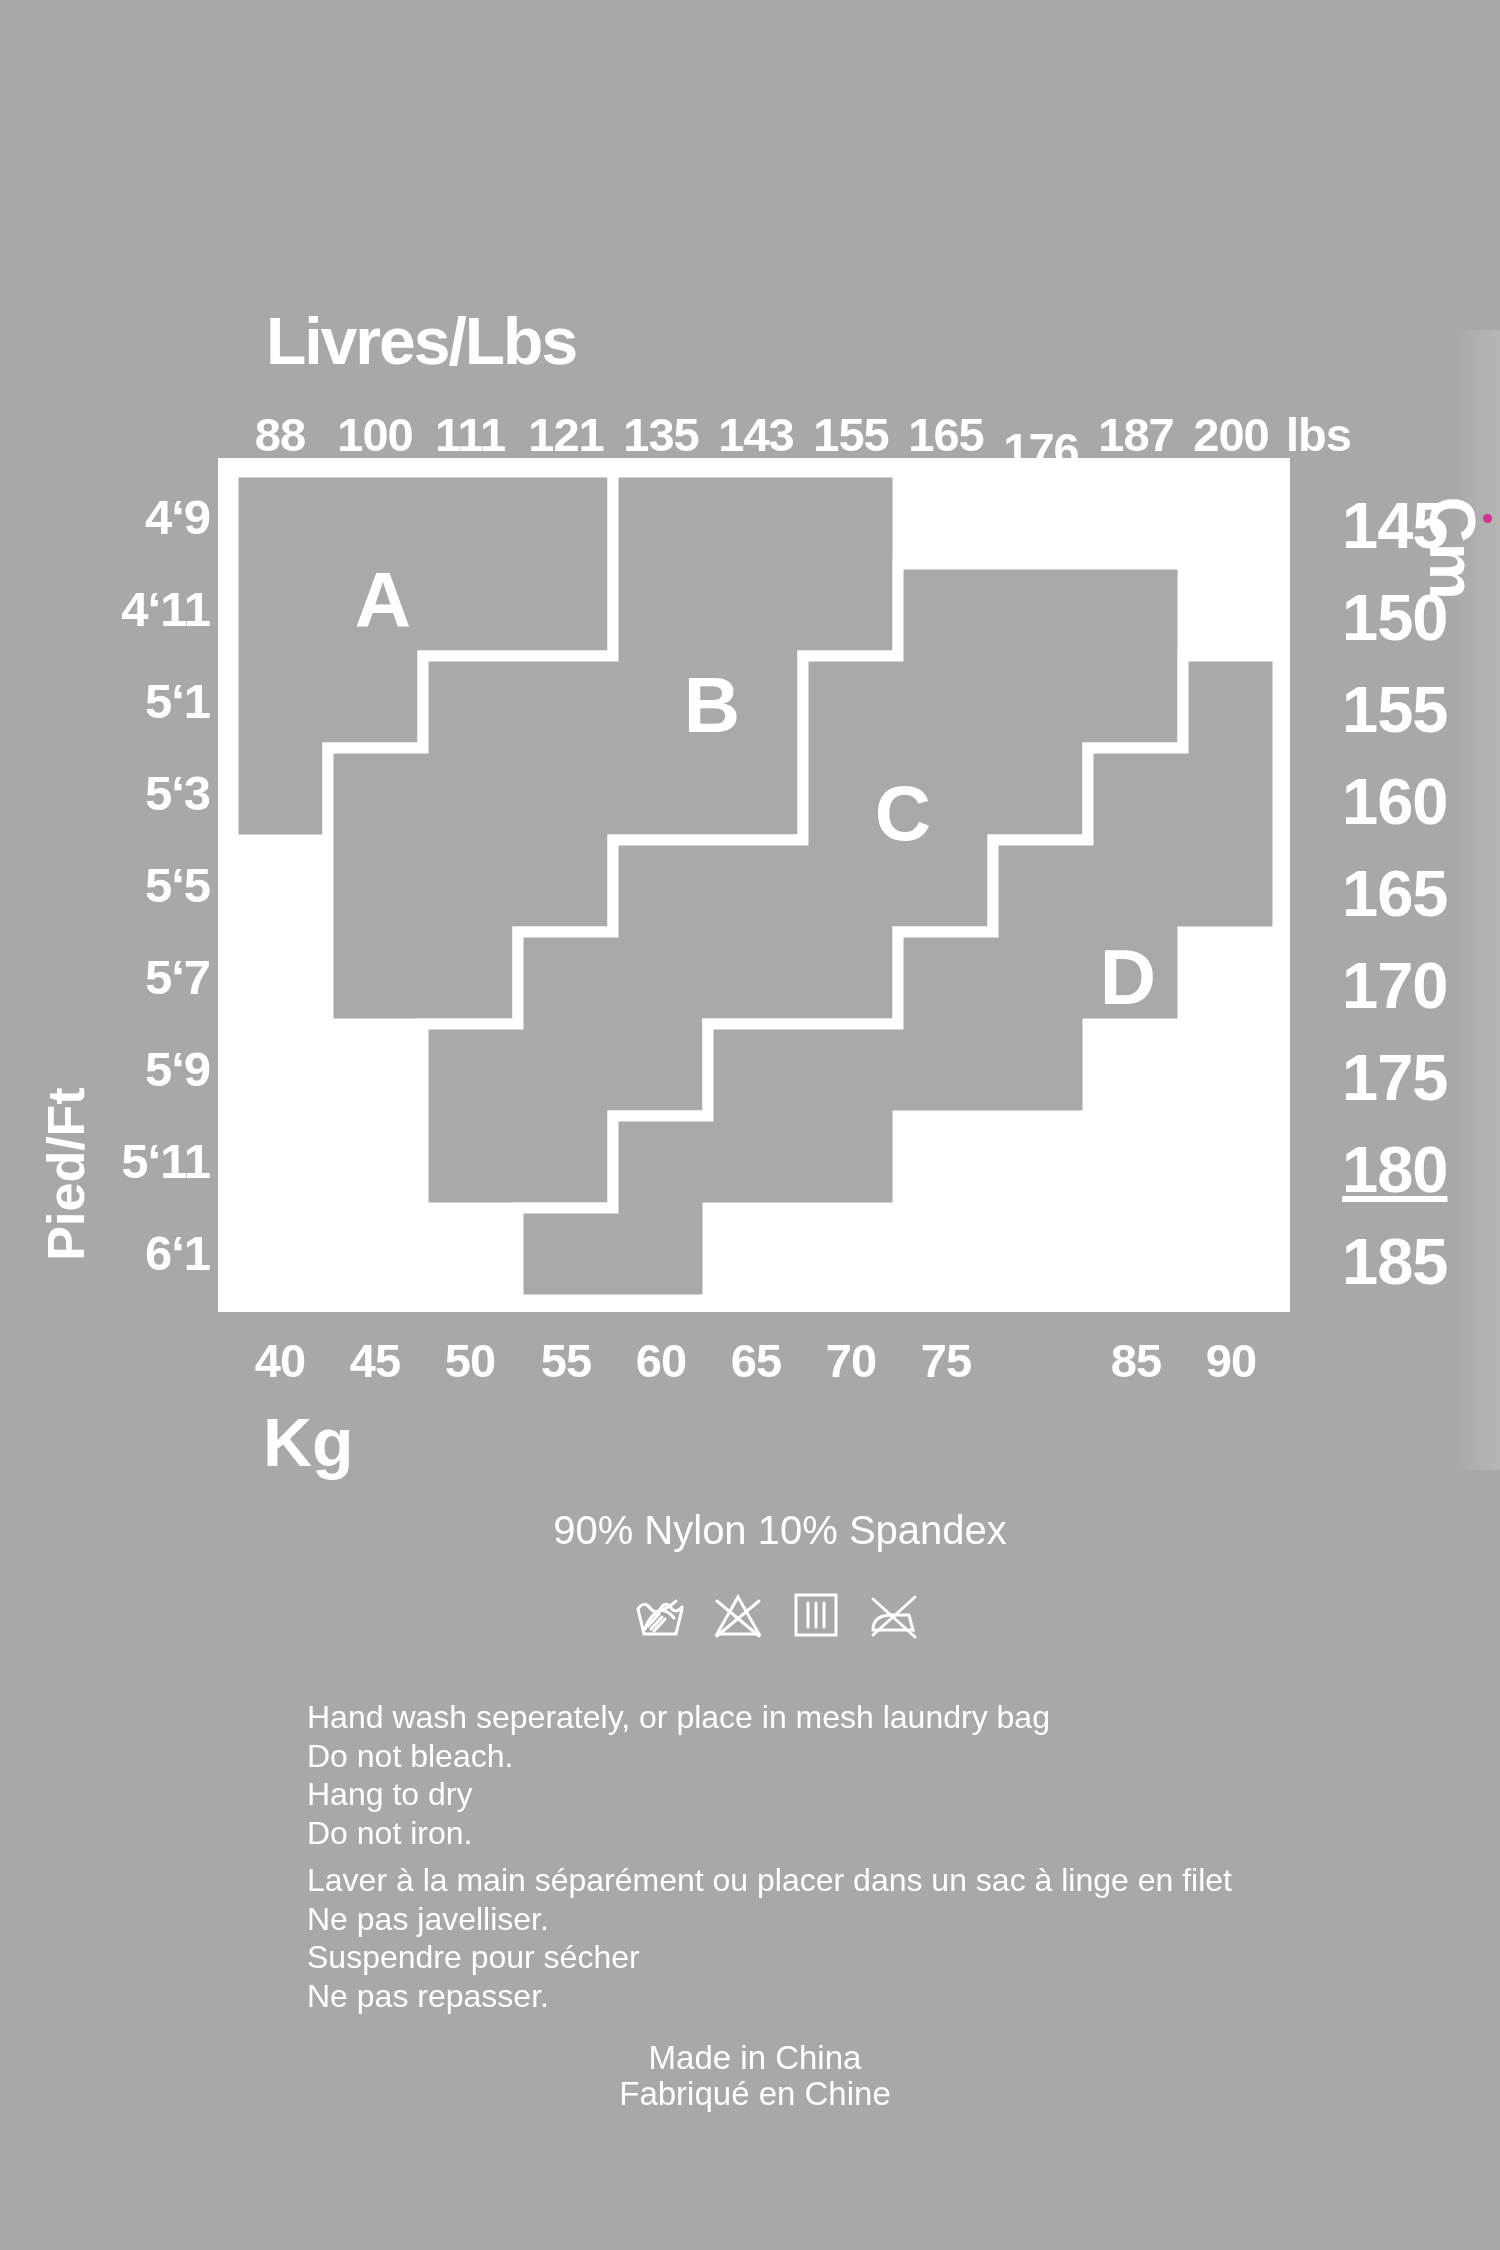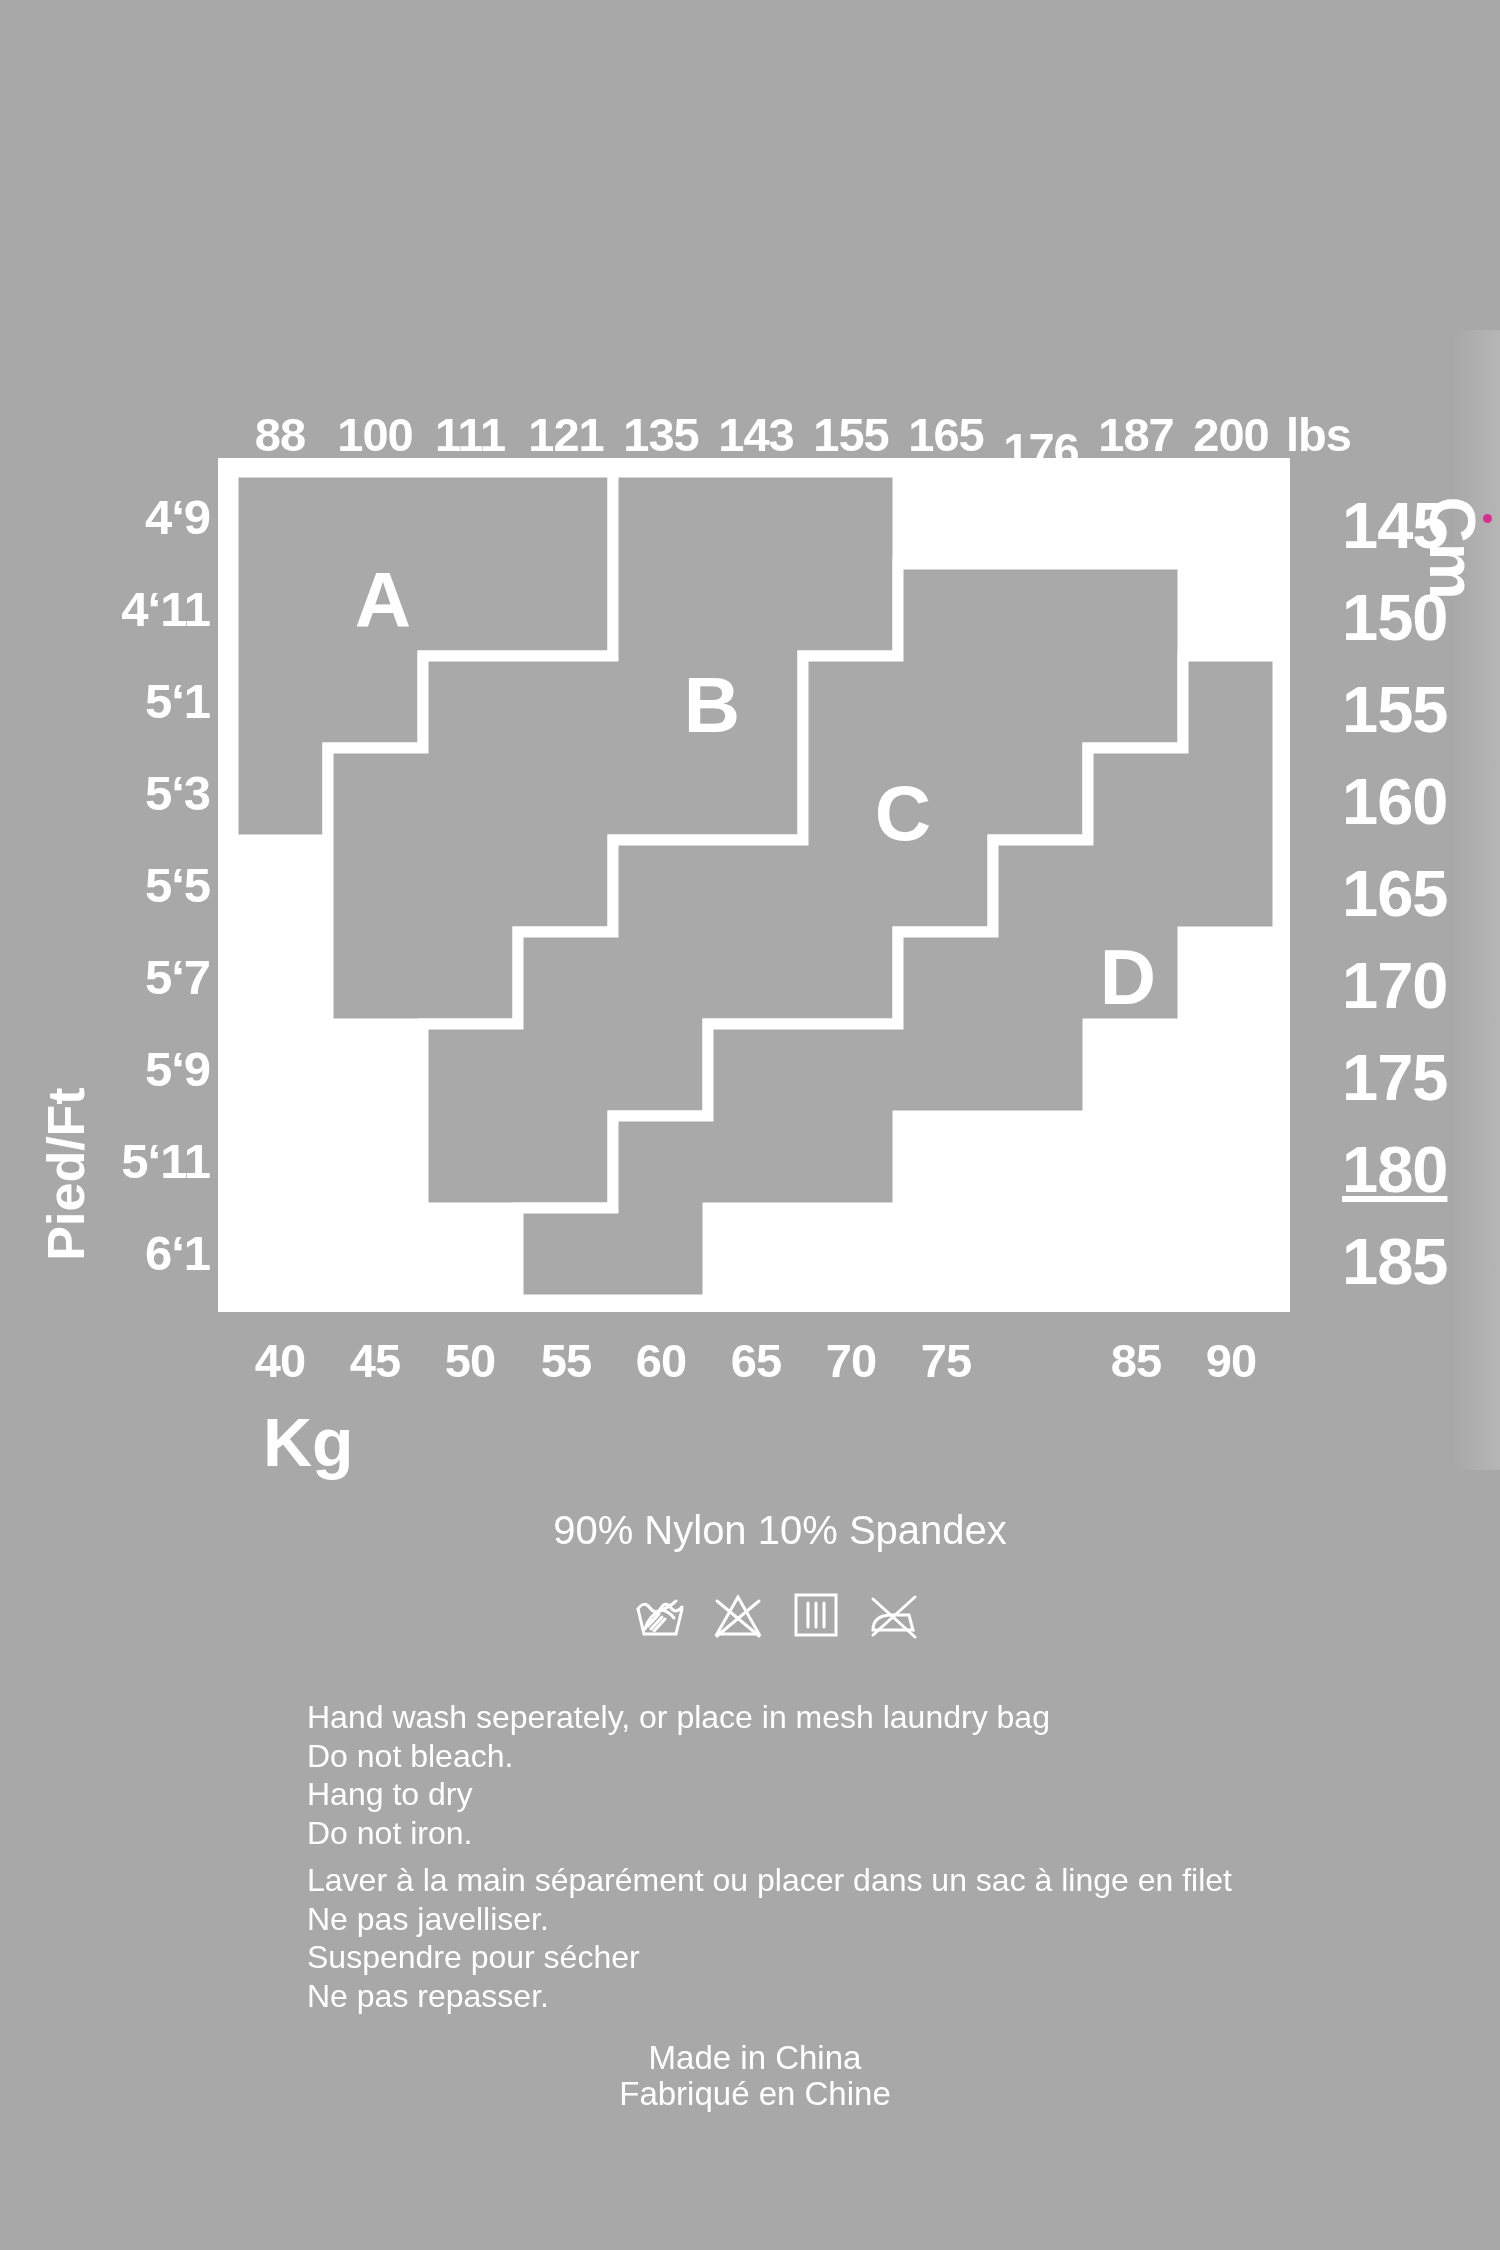--- a/index.html
+++ b/index.html
@@ -68,20 +68,21 @@
   }
 </style>
 </head>
 <body>
 
 <div id="stage">
 
   <div id="right-light-strip" class="abs"></div>
   <div id="pink-dot" class="abs"></div>
 
+  <div id="chart-title" class="abs">Livres/Lbs</div>
   <div id="unit-top" class="abs">lbs</div>
 
   <div id="top-axis">
       <div class="axis-num" style="left: 280px; top: 411px;">88</div>
       <div class="axis-num" style="left: 375px; top: 411px;">100</div>
       <div class="axis-num" style="left: 470px; top: 411px;">111</div>
       <div class="axis-num" style="left: 566px; top: 411px;">121</div>
       <div class="axis-num" style="left: 661px; top: 411px;">135</div>
       <div class="axis-num" style="left: 756px; top: 411px;">143</div>
       <div class="axis-num" style="left: 851px; top: 411px;">155</div>

